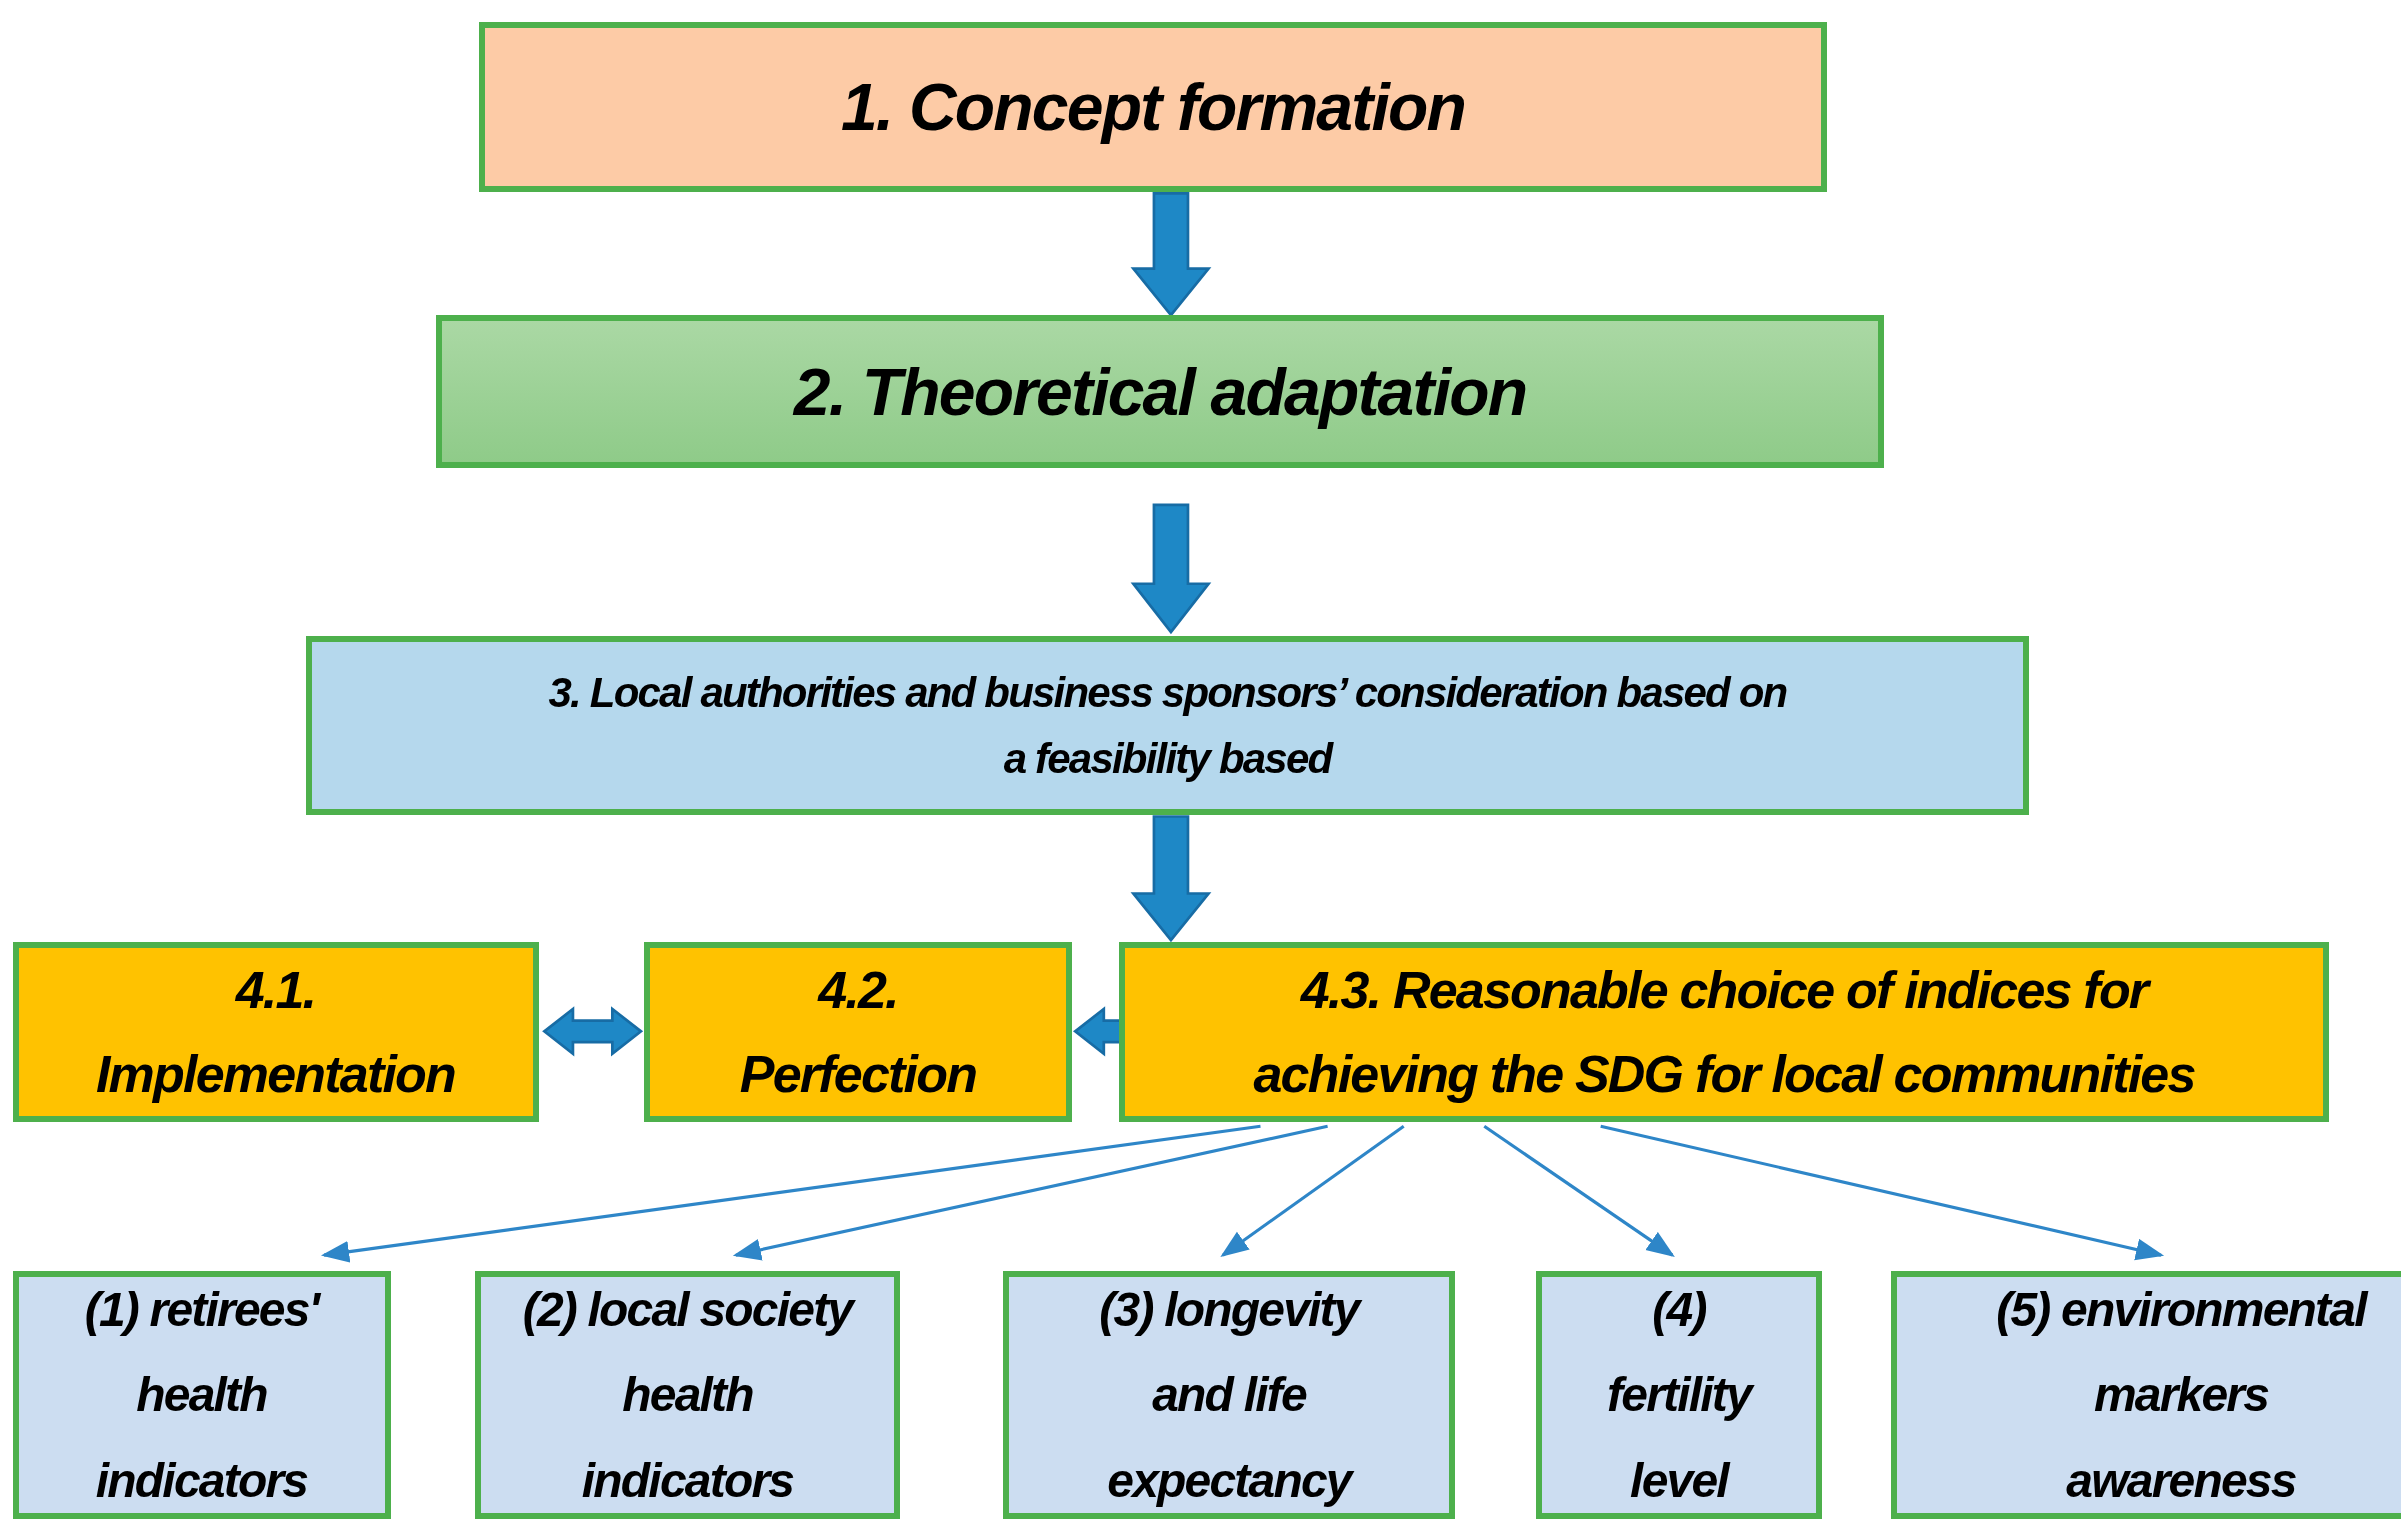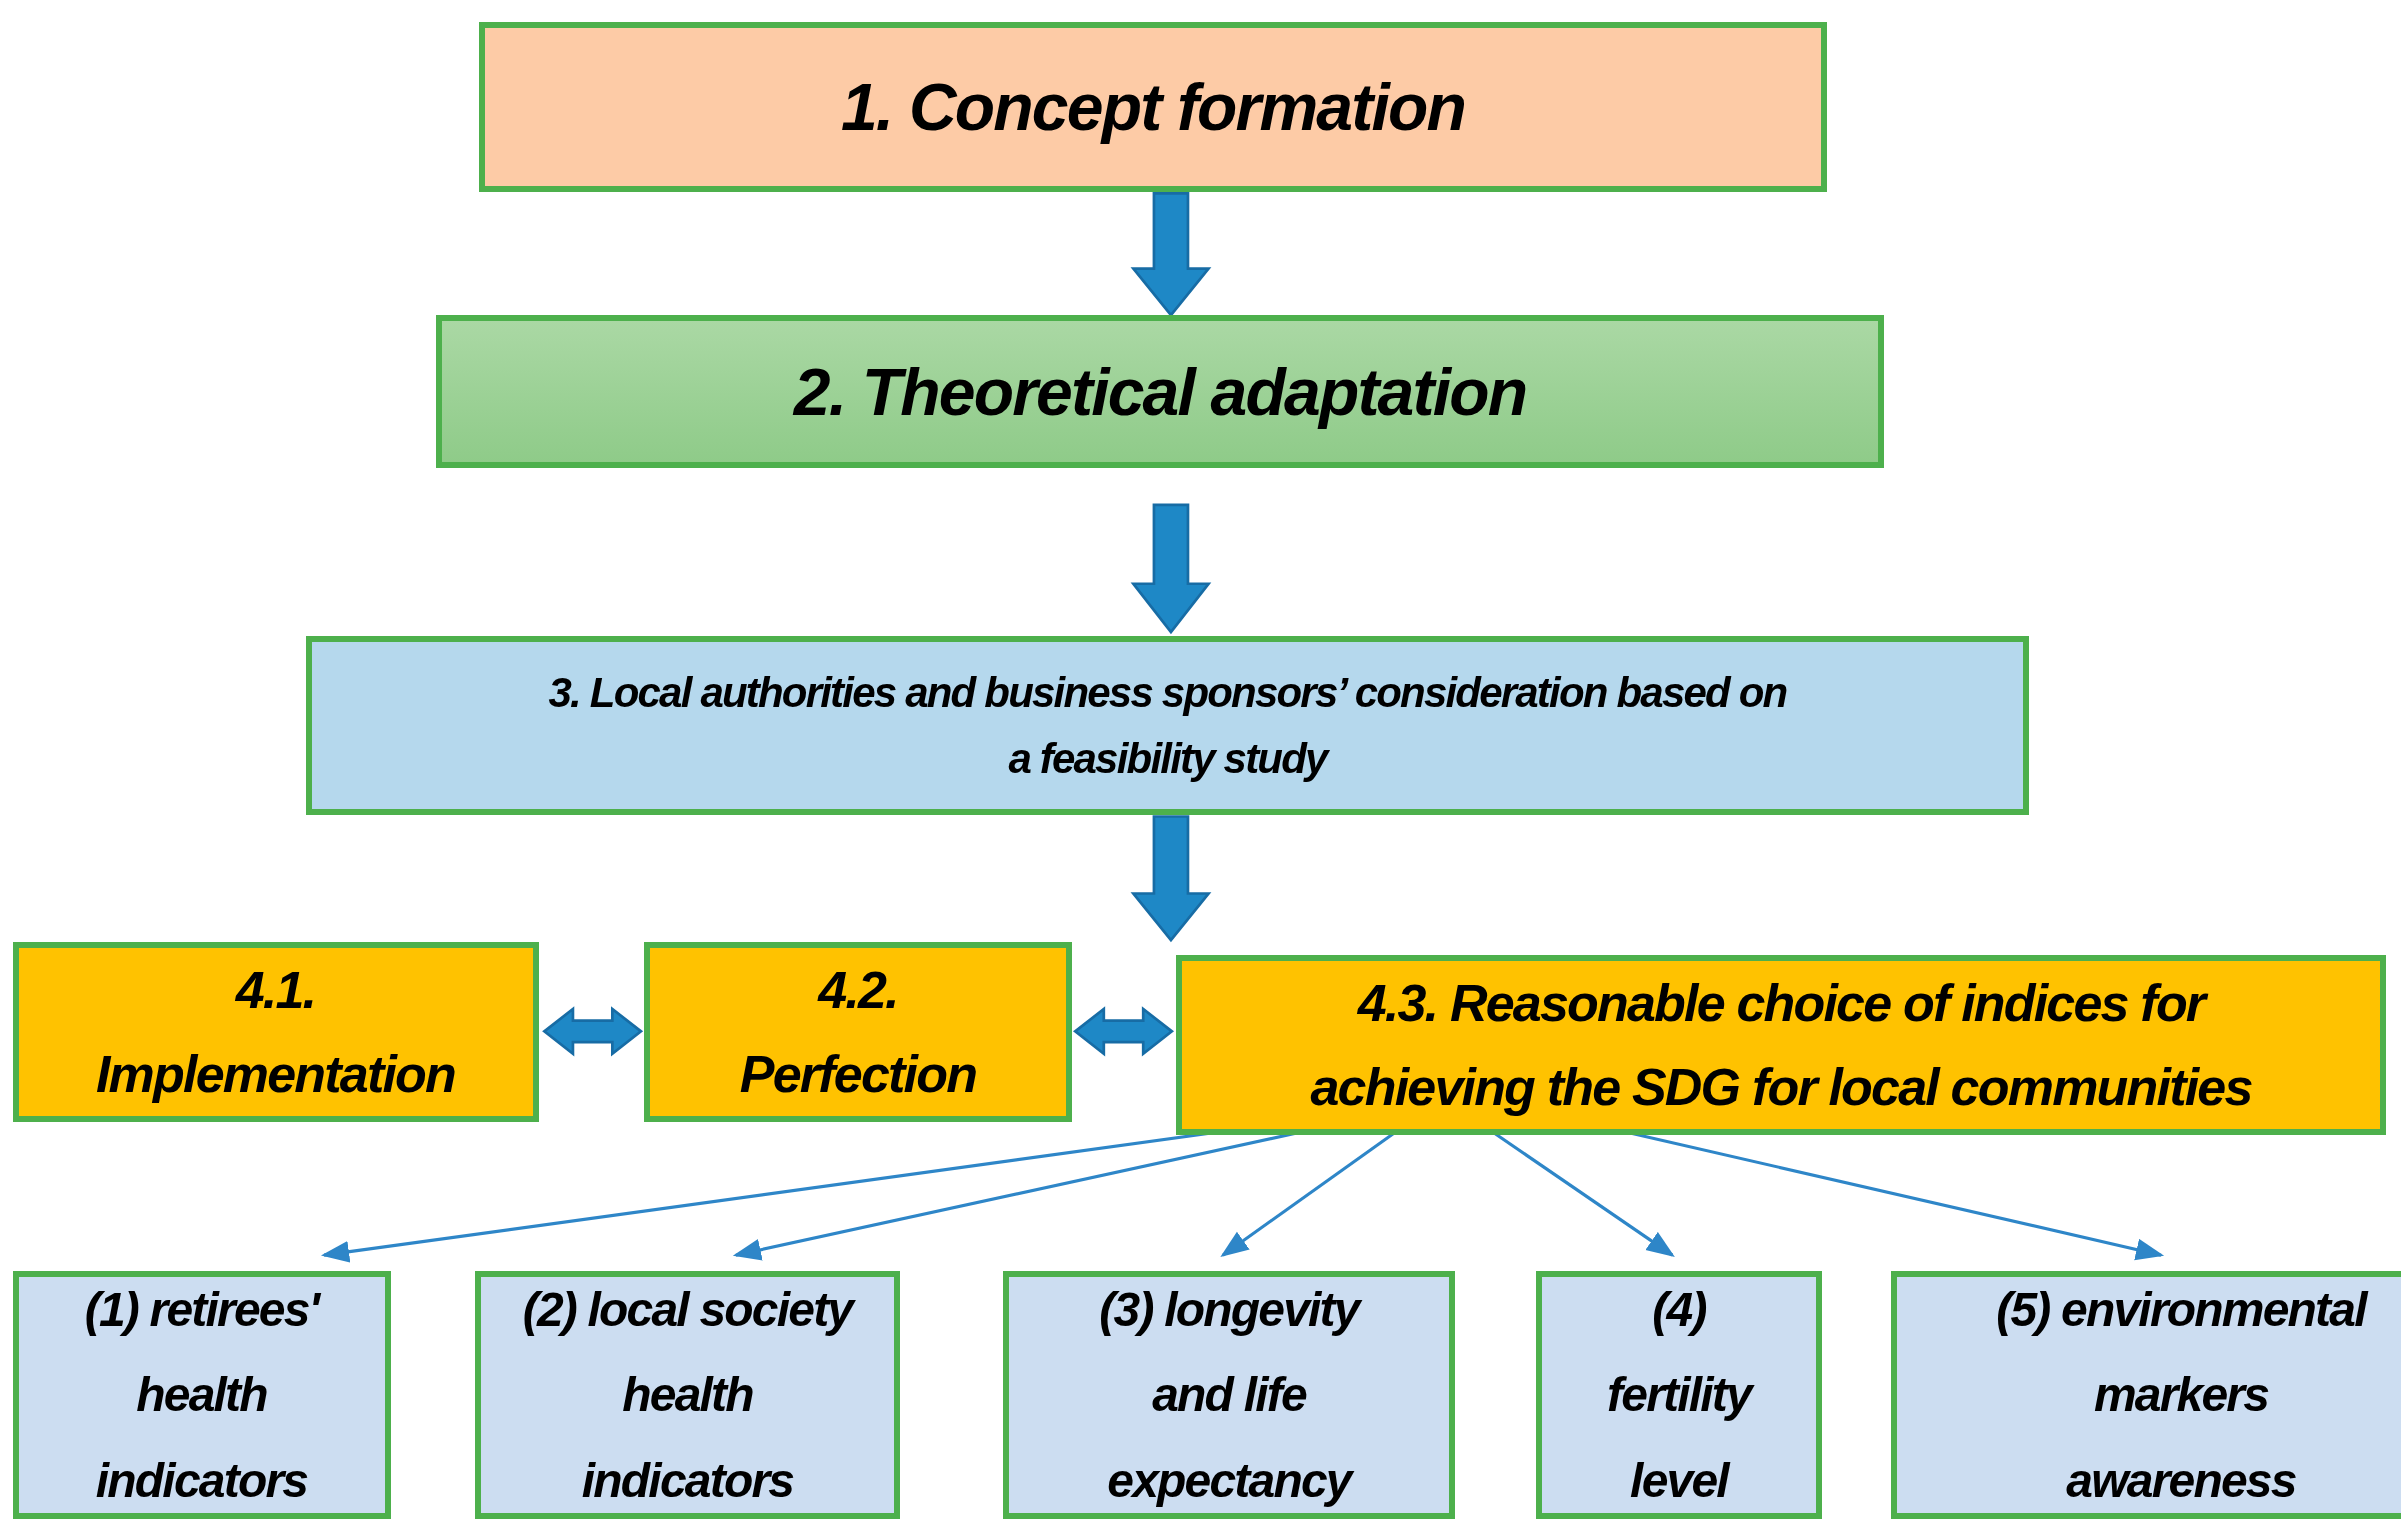--- a/index.html
+++ b/index.html
@@ -34,21 +34,21 @@
   .stage4    { font-size: 52px; letter-spacing: -1.8px; line-height: 1.62; }
   .outcome   { font-size: 48px; letter-spacing: -1.8px; line-height: 1.78; }
 
   #box-step1 { left: 479px;  top: 22.4px;   width: 1348px; height: 170px; background: var(--step1_fill); }
   #box-step2 { left: 436px;  top: 315px;  width: 1448px; height: 153px;
                background: linear-gradient(to bottom, var(--step2_fill_top), var(--step2_fill_bottom)); }
   #box-step3 { left: 306px;  top: 636px;  width: 1723px; height: 179px; background: var(--step3_fill); }
 
   #box-step4_1 { left: 12.5px;   top: 942px; width: 526px;  height: 180px; background: var(--step4_fill); }
   #box-step4_2 { left: 644px;  top: 942px; width: 428px;  height: 180px; background: var(--step4_fill); }
-  #box-step4_3 { left: 1176px; top: 942px; width: 1210px; height: 180px; background: var(--step4_fill); margin-top: 13px; }
+  #box-step4_3 { left: 1119px; top: 942px; width: 1210px; height: 180px; background: var(--step4_fill); }
 
   #box-outcome_1 { left: 12.5px;   top: 1271px; width: 378px; height: 248px; background: var(--outcome_fill); }
   #box-outcome_2 { left: 475px;  top: 1271px; width: 425px; height: 248px; background: var(--outcome_fill); }
   #box-outcome_3 { left: 1003px; top: 1271px; width: 452px; height: 248px; background: var(--outcome_fill); }
   #box-outcome_4 { left: 1536px; top: 1271px; width: 286px; height: 248px; background: var(--outcome_fill); }
   #box-outcome_5 { left: 1891px; top: 1271px; width: 580px; height: 248px; background: var(--outcome_fill); }
 
   #arrow-layer {
     position: absolute;
     left: 0; top: 0;
@@ -90,21 +90,21 @@
   <div class="box stage-big" id="box-step1">
     <span class="ln">1. Concept formation</span>
   </div>
 
   <div class="box stage-big" id="box-step2">
     <span class="ln">2. Theoretical adaptation</span>
   </div>
 
   <div class="box stage-mid" id="box-step3">
     <span class="ln">3. Local authorities and business sponsors’ consideration based on</span>
-    <span class="ln">a feasibility study</span>
+    <span class="ln">a feasibility based</span>
   </div>
 
   <div class="box stage4" id="box-step4_1">
     <span class="ln">4.1.</span>
     <span class="ln">Implementation</span>
   </div>
 
   <div class="box stage4" id="box-step4_2">
     <span class="ln">4.2.</span>
     <span class="ln">Perfection</span>

